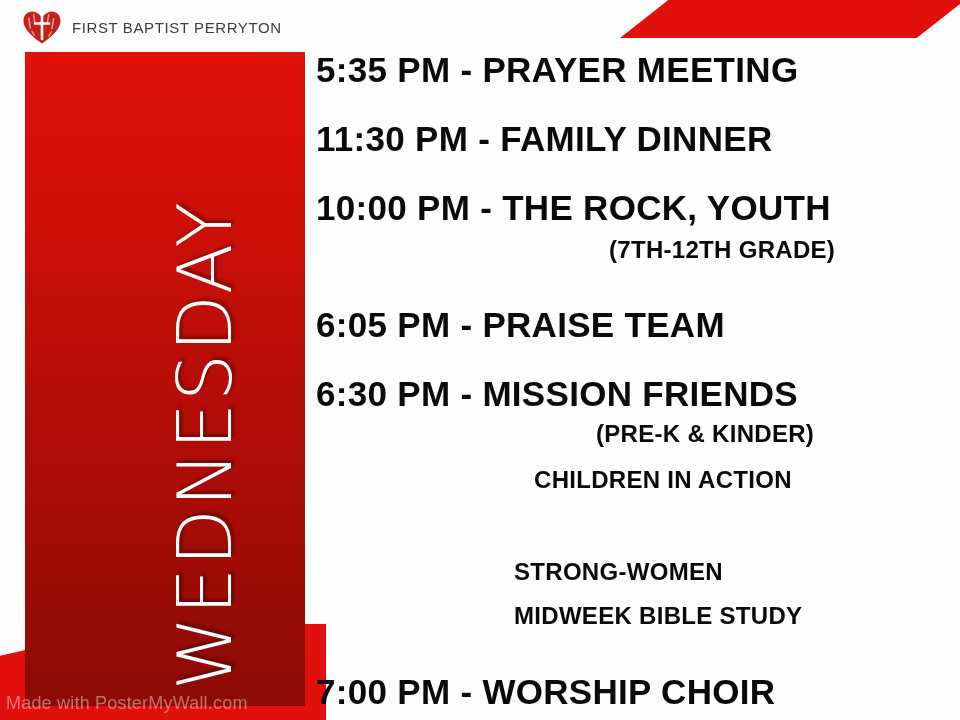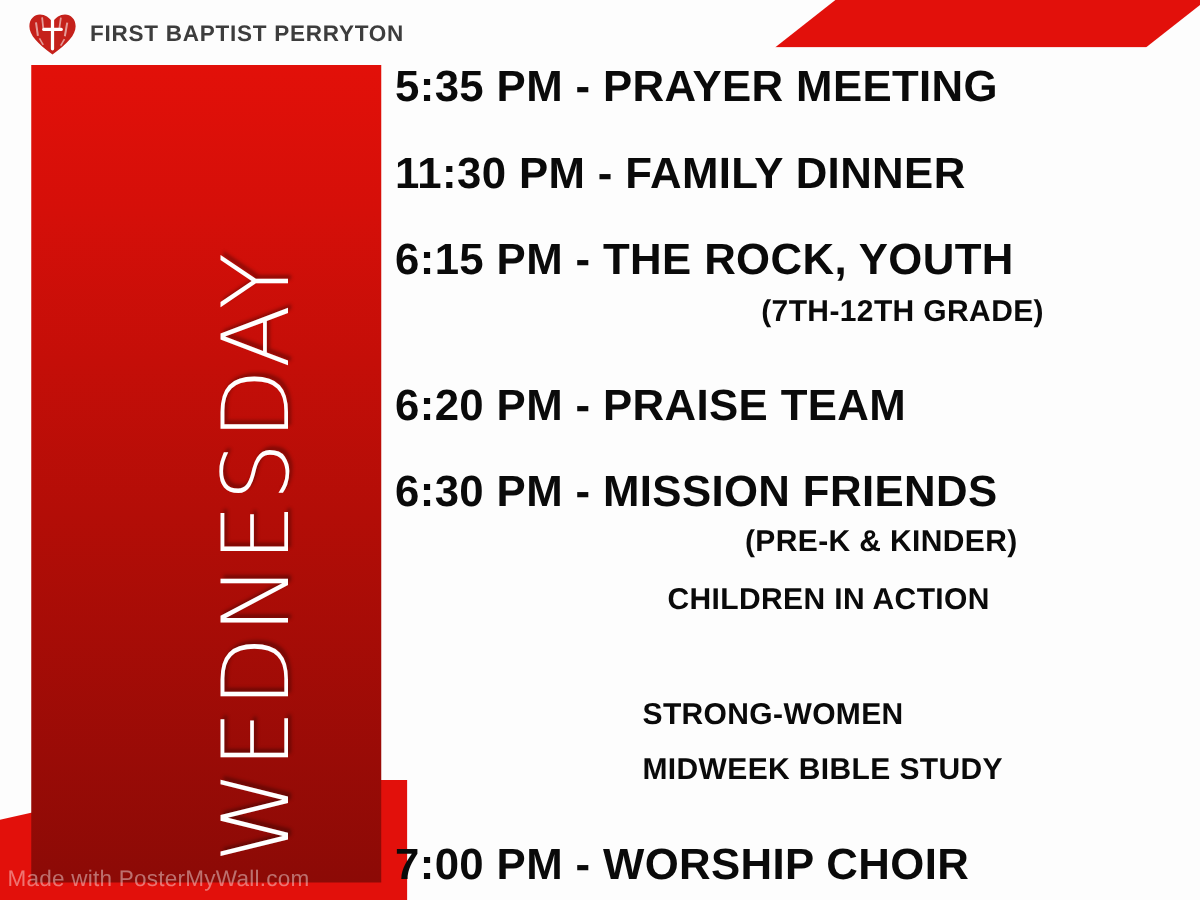--- a/index.html
+++ b/index.html
@@ -34,24 +34,24 @@
 
   
   .brand {
     position:absolute;
     top:6px; left:22px;
     display:flex; align-items:center; gap:10px;
     height:42px;
   }
   .heart-logo { width:40px; height:36px; display:block; }
   .brand-name {
-    font-size:18px;
+    font-size:15px;
     letter-spacing:0.6px;
     color:#3d3d3d;
-    font-weight:700;
+    font-weight:400;
     white-space:nowrap;
     font-family:"Liberation Sans", sans-serif;
   }
 
   
   .side-panel {
     position:absolute;
     left:25px; top:52px;
     width:280px; height:654px;
     background:linear-gradient(180deg,#e21009 0%, #d50f09 18%, #b30d07 55%, #8c0a06 100%);
@@ -166,23 +166,23 @@
       <div class="vert-word vert-wednesday">WEDNESDAY</div>
       <div class="vert-word vert-activities">ACTIVTIES</div>
     </div>
   </div>
 
   <div class="watermark">Made with PosterMyWall.com</div>
 
   <div class="schedule">
     <div class="sched-row lvl-main r1">5:35 PM -  PRAYER MEETING</div>
     <div class="sched-row lvl-main r2">11:30 PM -  FAMILY DINNER</div>
-    <div class="sched-row lvl-main r3">6:15 PM - THE ROCK, YOUTH</div>
+    <div class="sched-row lvl-main r3">10:00 PM - THE ROCK, YOUTH</div>
     <div class="sched-row lvl-sub  r3b">(7TH-12TH GRADE)</div>
-    <div class="sched-row lvl-main r4">6:20 PM -   PRAISE TEAM</div>
+    <div class="sched-row lvl-main r4">6:05 PM -   PRAISE TEAM</div>
     <div class="sched-row lvl-main r5">6:30 PM - MISSION FRIENDS</div>
     <div class="sched-row lvl-sub  r5b">(PRE-K &amp; KINDER)</div>
     <div class="sched-row lvl-sub  r5c">CHILDREN IN ACTION</div>
     <div class="sched-row lvl-sub  r5e">STRONG-WOMEN</div>
     <div class="sched-row lvl-sub  r5f">MIDWEEK BIBLE STUDY</div>
     <div class="sched-row lvl-main r6">7:00 PM -  WORSHIP CHOIR</div>
   </div>
 
 </div>
 

